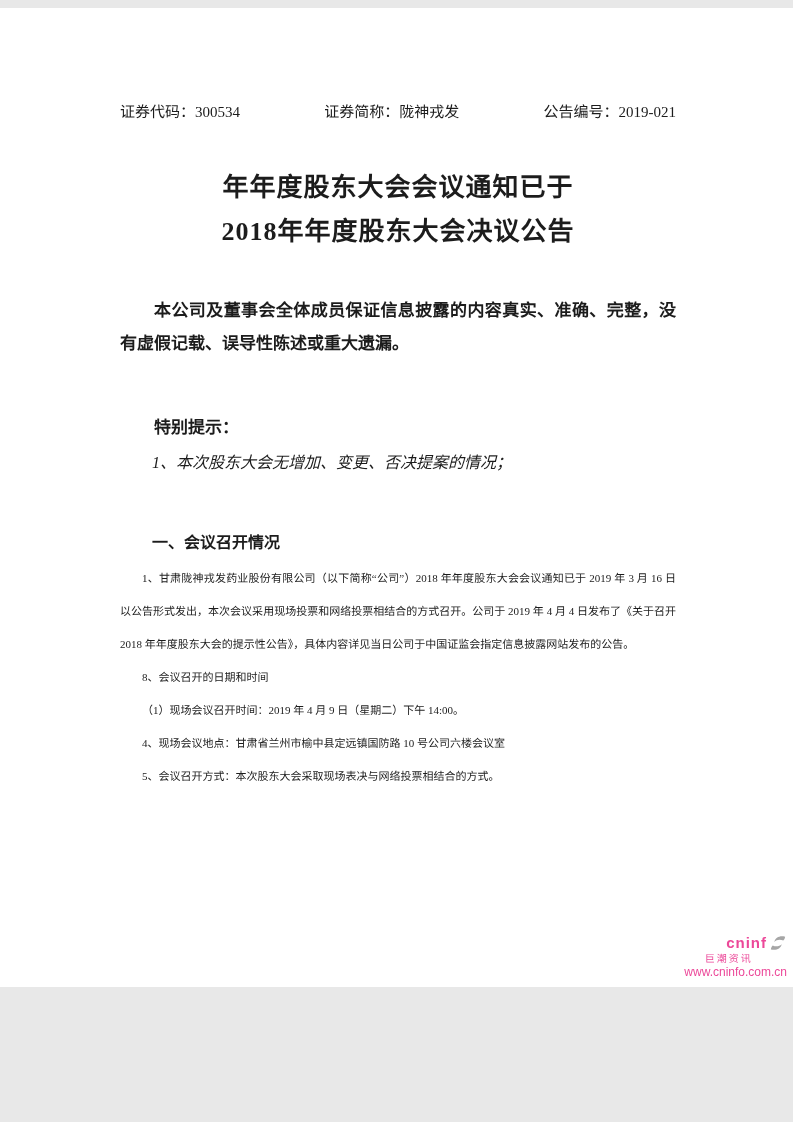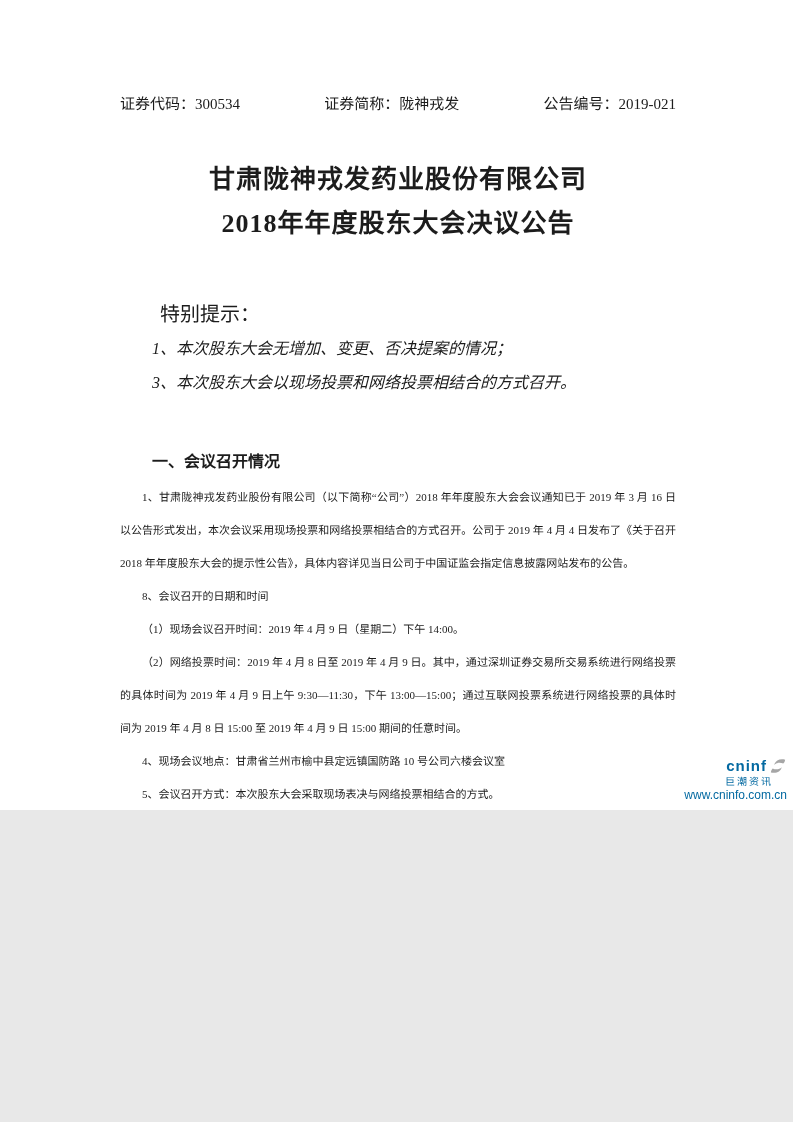--- a/index.html
+++ b/index.html
@@ -3,22 +3,22 @@
 <meta charset="utf-8">
 <style>
   html, body {
     margin: 0;
     padding: 0;
     background: #e8e8e8;
   }
   .page {
     position: relative;
     width: 793px;
-    height: 810px;
-    margin: 0 auto;
+    height: 979px;
+    margin: 8px auto;
     background: #ffffff;
     overflow: hidden;
     font-family: "Liberation Serif", "DejaVu Serif", serif;
     color: #1c1c1c;
   }
   .content {
     position: absolute;
     left: 120px;
     top: 0;
     width: 556px;
@@ -45,22 +45,22 @@
   .disclaimer {
     margin: 40px 0 0 0;
     font-size: 17px;
     font-weight: 700;
     line-height: 33px;
     text-indent: 2em;
     text-align: justify;
   }
   .special-heading {
     margin: 58px 0 0 0;
-    font-size: 20px;
-    font-weight: 400;
+    font-size: 17px;
+    font-weight: 700;
     line-height: 20px;
     text-indent: 2em;
   }
   .notice-item {
     margin: 0;
     font-size: 16px;
     line-height: 33.5px;
     text-indent: 2em;
     font-style: italic;
   }
@@ -81,22 +81,22 @@
     text-indent: 2em;
     text-align: justify;
   }
   .para-group {
     margin-top: 8px;
   }
   .watermark {
     position: absolute;
     right: 6px;
     bottom: 8px;
-    text-align: right;
-    color: #0369a1;
+    text-align: center;
+    color: #ec4899;
     font-family: "Liberation Sans", "DejaVu Sans", sans-serif;
     line-height: 1.1;
     user-select: none;
   }
   .wm-brand-row {
     display: flex;
     align-items: center;
     justify-content: flex-end;
     gap: 2px;
   }
@@ -126,36 +126,35 @@
 
 <div class="page">
   <div class="content">
 
     <div class="doc-header">
       <span>证券代码：300534</span>
       <span>证券简称：陇神戎发</span>
       <span>公告编号：2019-021</span>
     </div>
 
-    <h1 class="title">甘肃陇神戎发药业股份有限公司</h1>
+    <h1 class="title">年年度股东大会会议通知已于</h1>
     <h1 class="title second">2018年年度股东大会决议公告</h1>
 
+    <p class="disclaimer">本公司及董事会全体成员保证信息披露的内容真实、准确、完整，没有虚假记载、误导性陈述或重大遗漏。</p>
 
     <p class="special-heading">特别提示：</p>
     <div class="notice-list">
       <p class="notice-item">1、本次股东大会无增加、变更、否决提案的情况；</p>
-      <p class="notice-item">3、本次股东大会以现场投票和网络投票相结合的方式召开。</p>
     </div>
 
     <h2 class="section-heading">一、会议召开情况</h2>
     <div class="para-group">
       <p class="body-para">1、甘肃陇神戎发药业股份有限公司（以下简称“公司”）2018 年年度股东大会会议通知已于 2019 年 3 月 16 日以公告形式发出，本次会议采用现场投票和网络投票相结合的方式召开。公司于 2019 年 4 月 4 日发布了《关于召开 2018 年年度股东大会的提示性公告》，具体内容详见当日公司于中国证监会指定信息披露网站发布的公告。</p>
       <p class="body-para">8、会议召开的日期和时间</p>
       <p class="body-para">（1）现场会议召开时间：2019 年 4 月 9 日（星期二）下午 14:00。</p>
-      <p class="body-para">（2）网络投票时间：2019 年 4 月 8 日至 2019 年 4 月 9 日。其中，通过深圳证券交易所交易系统进行网络投票的具体时间为 2019 年 4 月 9 日上午 9:30—11:30，下午 13:00—15:00；通过互联网投票系统进行网络投票的具体时间为 2019 年 4 月 8 日 15:00 至 2019 年 4 月 9 日 15:00 期间的任意时间。</p>
       <p class="body-para">4、现场会议地点：甘肃省兰州市榆中县定远镇国防路 10 号公司六楼会议室</p>
       <p class="body-para">5、会议召开方式：本次股东大会采取现场表决与网络投票相结合的方式。</p>
     </div>
 
   </div>
 
   <div class="watermark">
     <div class="wm-brand-row">
       <span class="wm-brand">cninf</span>
       <svg class="wm-swirl" viewBox="0 0 24 24" aria-hidden="true">

